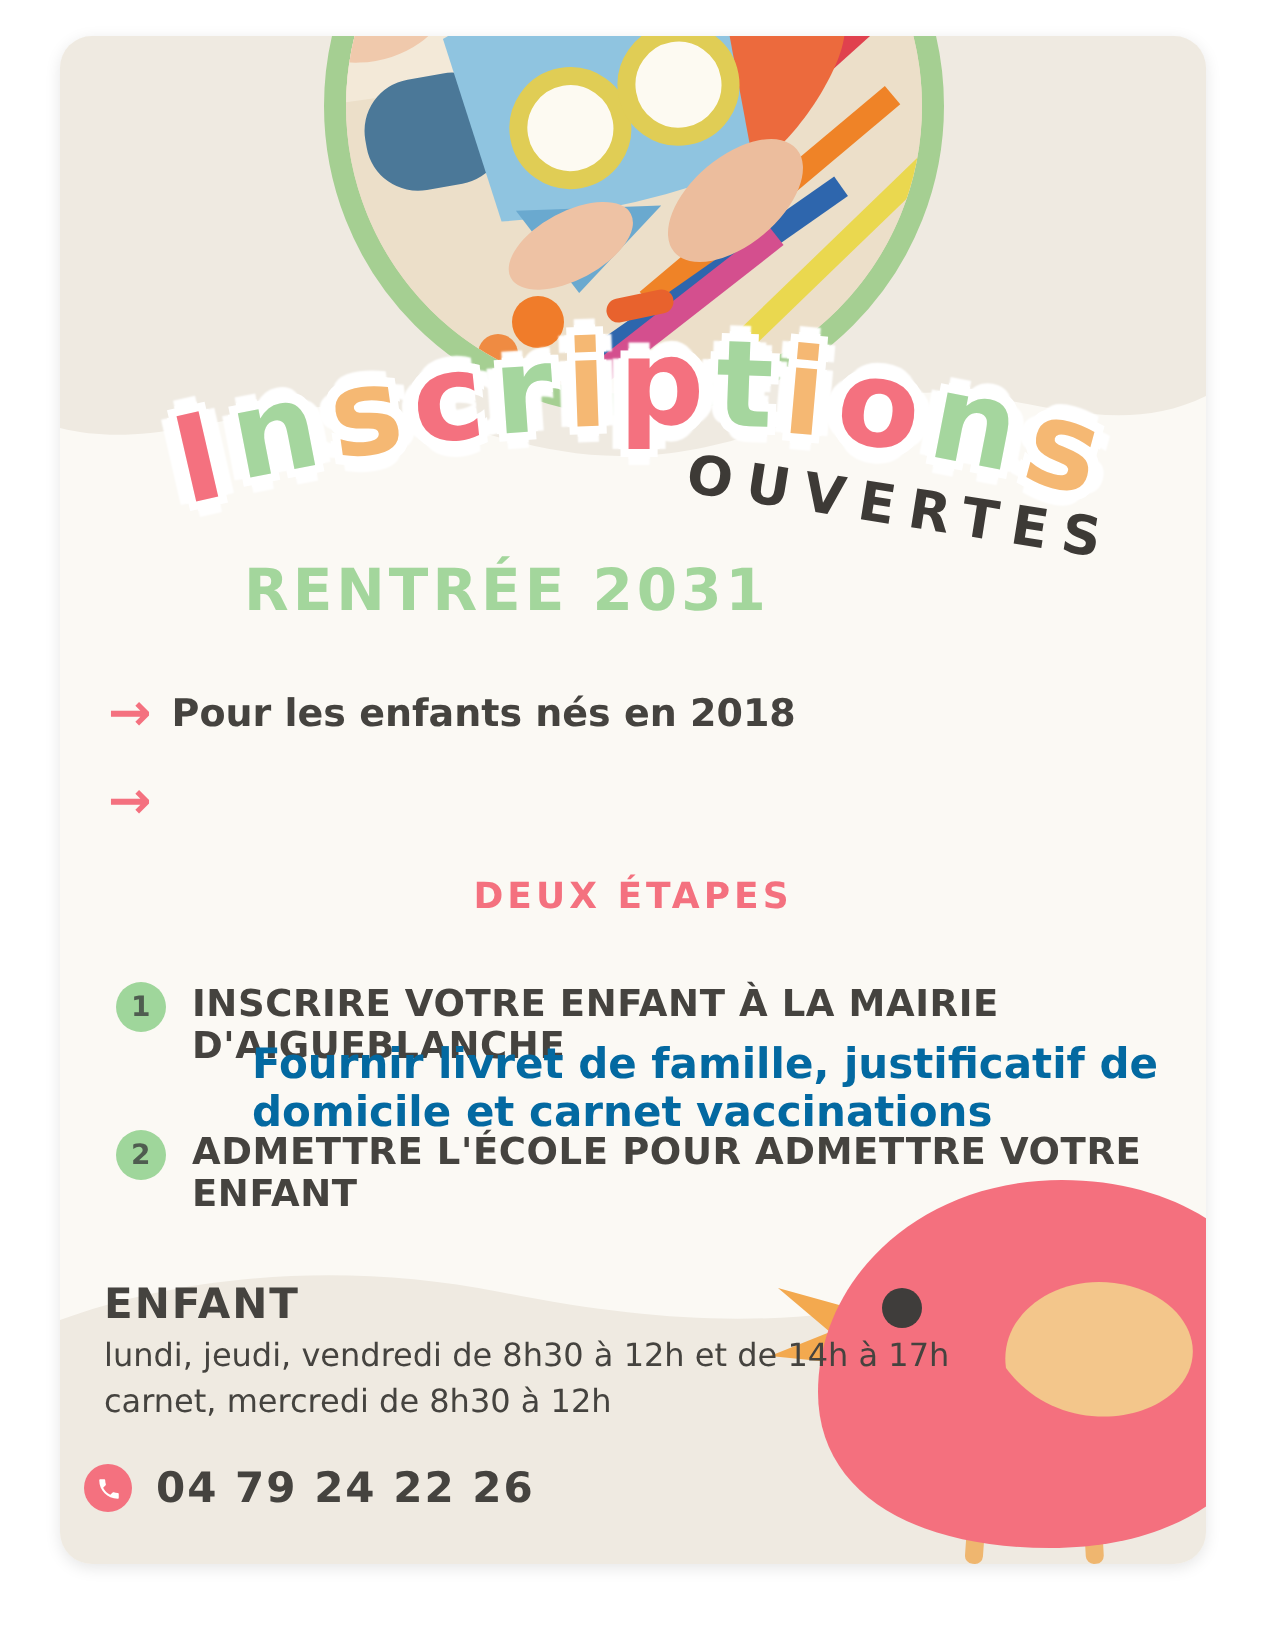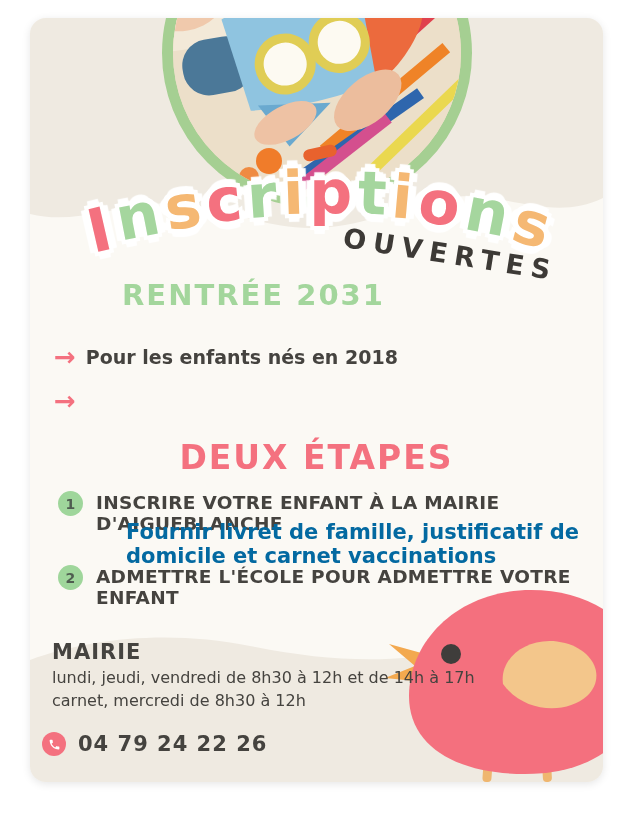--- a/index.html
+++ b/index.html
@@ -64,21 +64,21 @@
   .bullet{
     position:absolute;left:24px;display:flex;align-items:center;gap:10px;
     font-size:19px;font-weight:bold;color:#45433f;
   }
   .bullet-1{top:326px;}
   .bullet-2{top:370px;}
   .bullet .arrow{color:#f4717f;font-size:26px;font-weight:bold;line-height:1;}
 
   .deux-etapes{
     position:absolute;left:0;top:420px;width:100%;text-align:center;
-    font-size:33px;font-weight:bold;letter-spacing:2px;color:#f4717f;
+    font-size:18px;font-weight:bold;letter-spacing:2px;color:#f4717f;
   }
 
   
   .step{
     position:absolute;left:28px;display:flex;align-items:flex-start;gap:13px;
     font-size:18.5px;font-weight:bold;color:#45433f;letter-spacing:.3px;
   }
   .step-1{top:474px;}
   .step-2{top:548px;}
   .step-badge{
@@ -207,21 +207,21 @@
     <rect x="178" y="118" width="9" height="82" rx="4" transform="rotate(-3 182 160)" fill="#efb66f"></rect>
     <path d="M62,72 L26,62 L52,84 L22,96 L62,100 Z" fill="#f3a94f"></path>
     <path d="M168,8 C96,8 46,58 46,114 C46,166 96,192 162,192
              C230,192 272,158 280,108 C288,52 238,8 168,8 Z" fill="#f4707e"></path>
     <path d="M140,102 C136,74 168,52 202,61 C232,69 243,96 224,114
              C204,132 162,132 140,102 Z" fill="#f3c68b"></path>
     <circle cx="88" cy="72" r="10" fill="#3f3d3b"></circle>
   </svg>
 
   <div class="mairie-block">
-    <div class="mairie-title">MAIRIE</div>
+    <div class="mairie-title">ENFANT</div>
     <div class="mairie-line">lundi, jeudi, vendredi de 8h30 à 12h et de 14h à 17h</div>
     <div class="mairie-line">carnet, mercredi de 8h30 à 12h</div>
   </div>
 
   <div class="phone-row">
     <span class="phone-icon">
       <svg width="13" height="13" viewBox="0 0 24 24">
         <path fill="#ffffff" d="M6.6 10.8c1.5 2.9 3.7 5.1 6.6 6.6l2.2-2.2c.3-.3.7-.4 1-.2 1.1.4 2.3.6 3.6.6.6 0 1 .4 1 1V20c0 .6-.4 1-1 1C10.6 21 3 13.4 3 4c0-.6.4-1 1-1h3.5c.6 0 1 .4 1 1 0 1.2.2 2.4.6 3.6.1.3 0 .7-.2 1l-2.3 2.2z"></path>
       </svg>
     </span>

